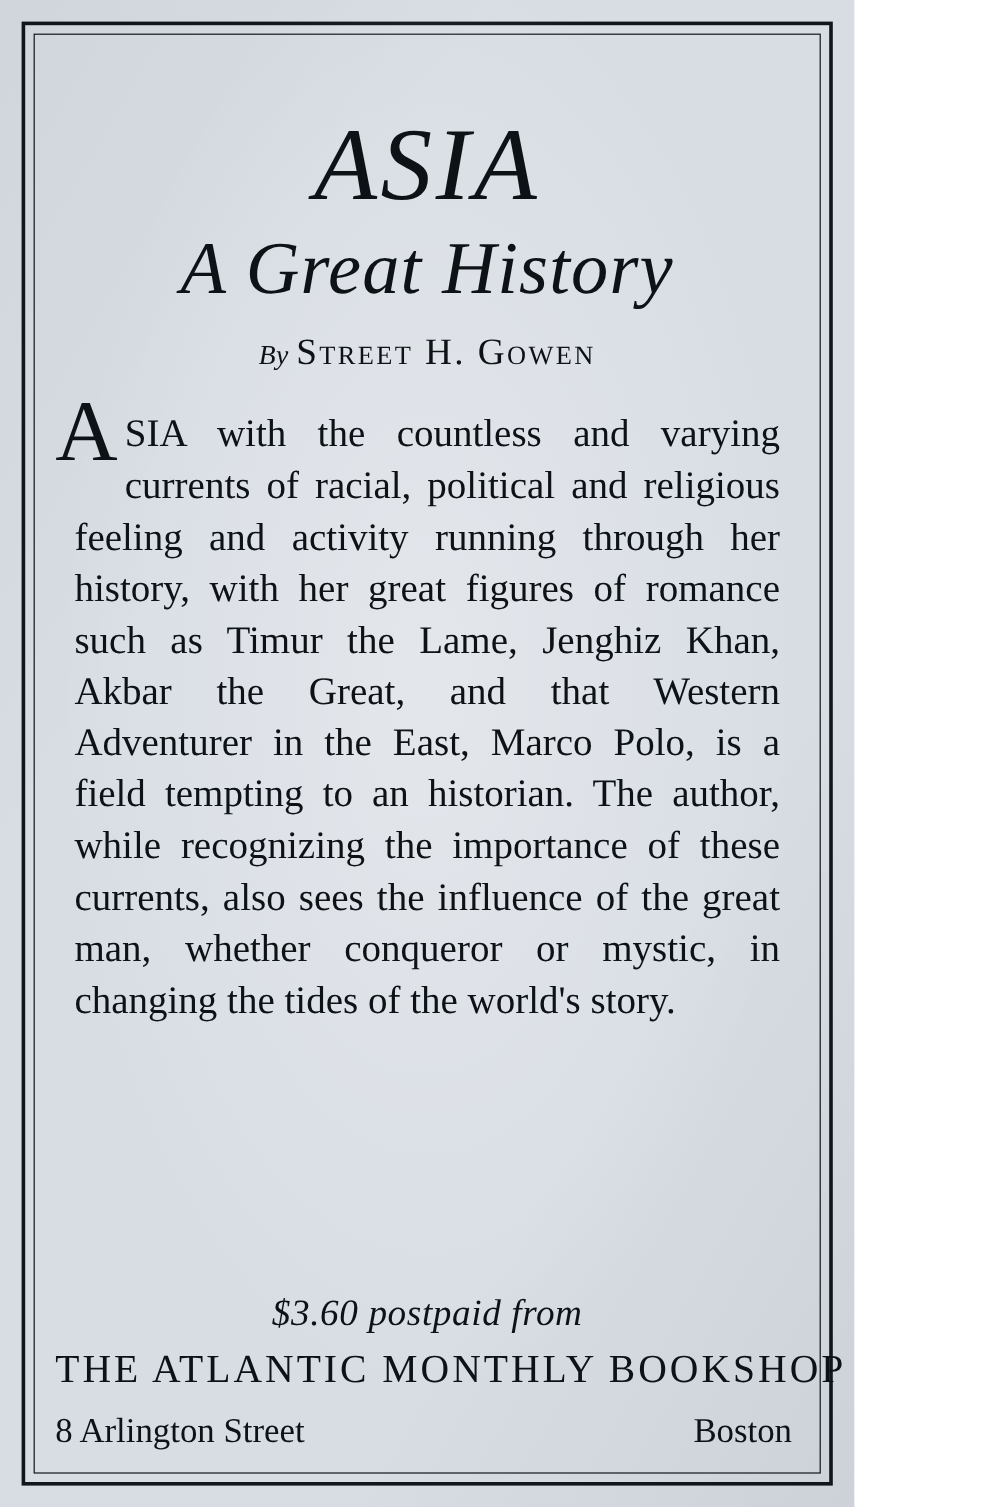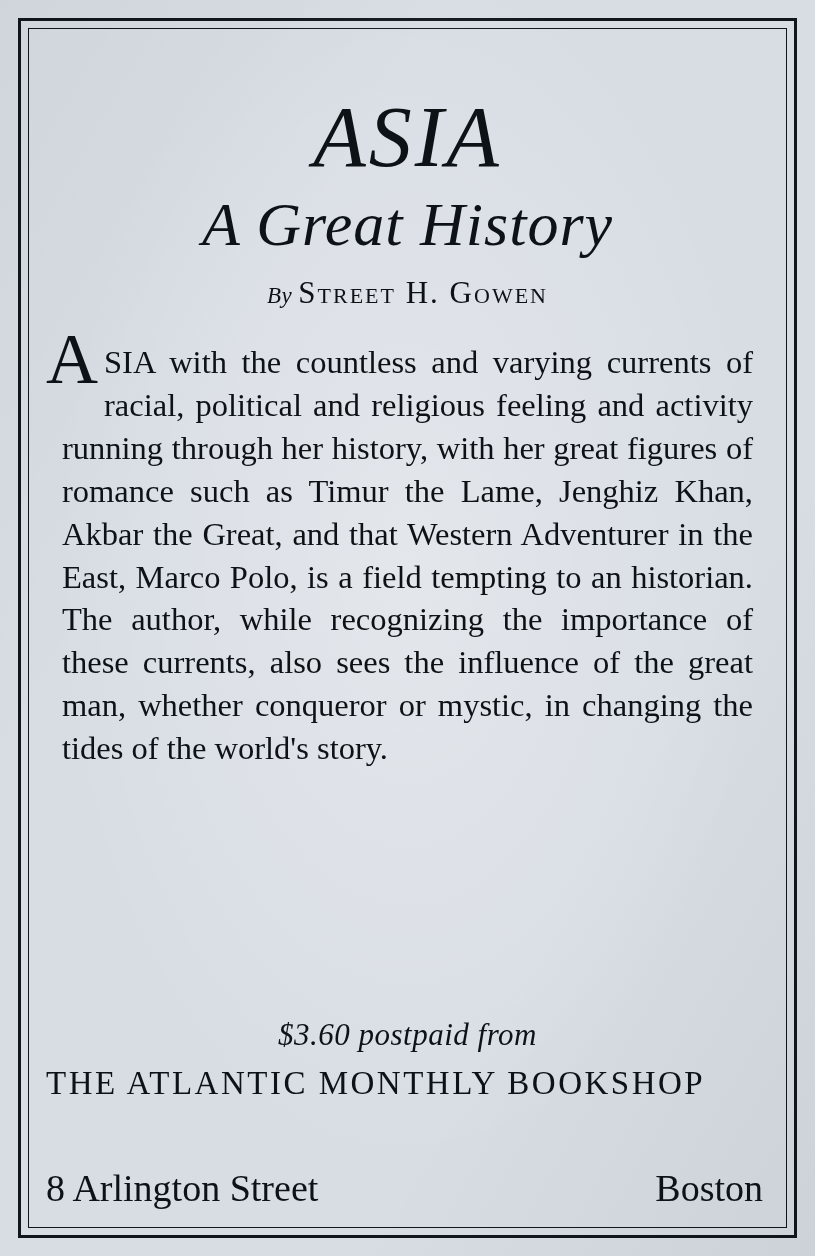--- a/index.html
+++ b/index.html
@@ -8,21 +8,21 @@
     background: #ffffff;
   }
   body {
     width: 826px;
     height: 1256px;
     font-family: "Liberation Serif", serif;
   }
 
   .page {
     position: relative;
-    width: 815px;
+    width: 712px;
     height: 1256px;
     background: #d8dde4;
     box-sizing: border-box;
     overflow: hidden;
   }
 
   
   .page::after {
     content: "";
     position: absolute;
@@ -139,29 +139,28 @@
     letter-spacing: 2.5px;
     margin-top: 12px;
     white-space: nowrap;
   }
 
   .address-row {
     display: flex;
     justify-content: space-between;
     align-items: flex-end;
     margin-top: 16px;
-    font-size: 38px;
+    font-size: 29px;
   }
   .address-row .street {
     text-align: left;
   }
   .address-row .city {
     text-align: left;
     padding-right: 6px;
-    margin-top: 48px;
   }
 
   .spacer { flex: 1 1 auto; }
 </style>
 </head>
 <body>
 
 <div class="page">
 
   <div class="outer-rule"></div>

